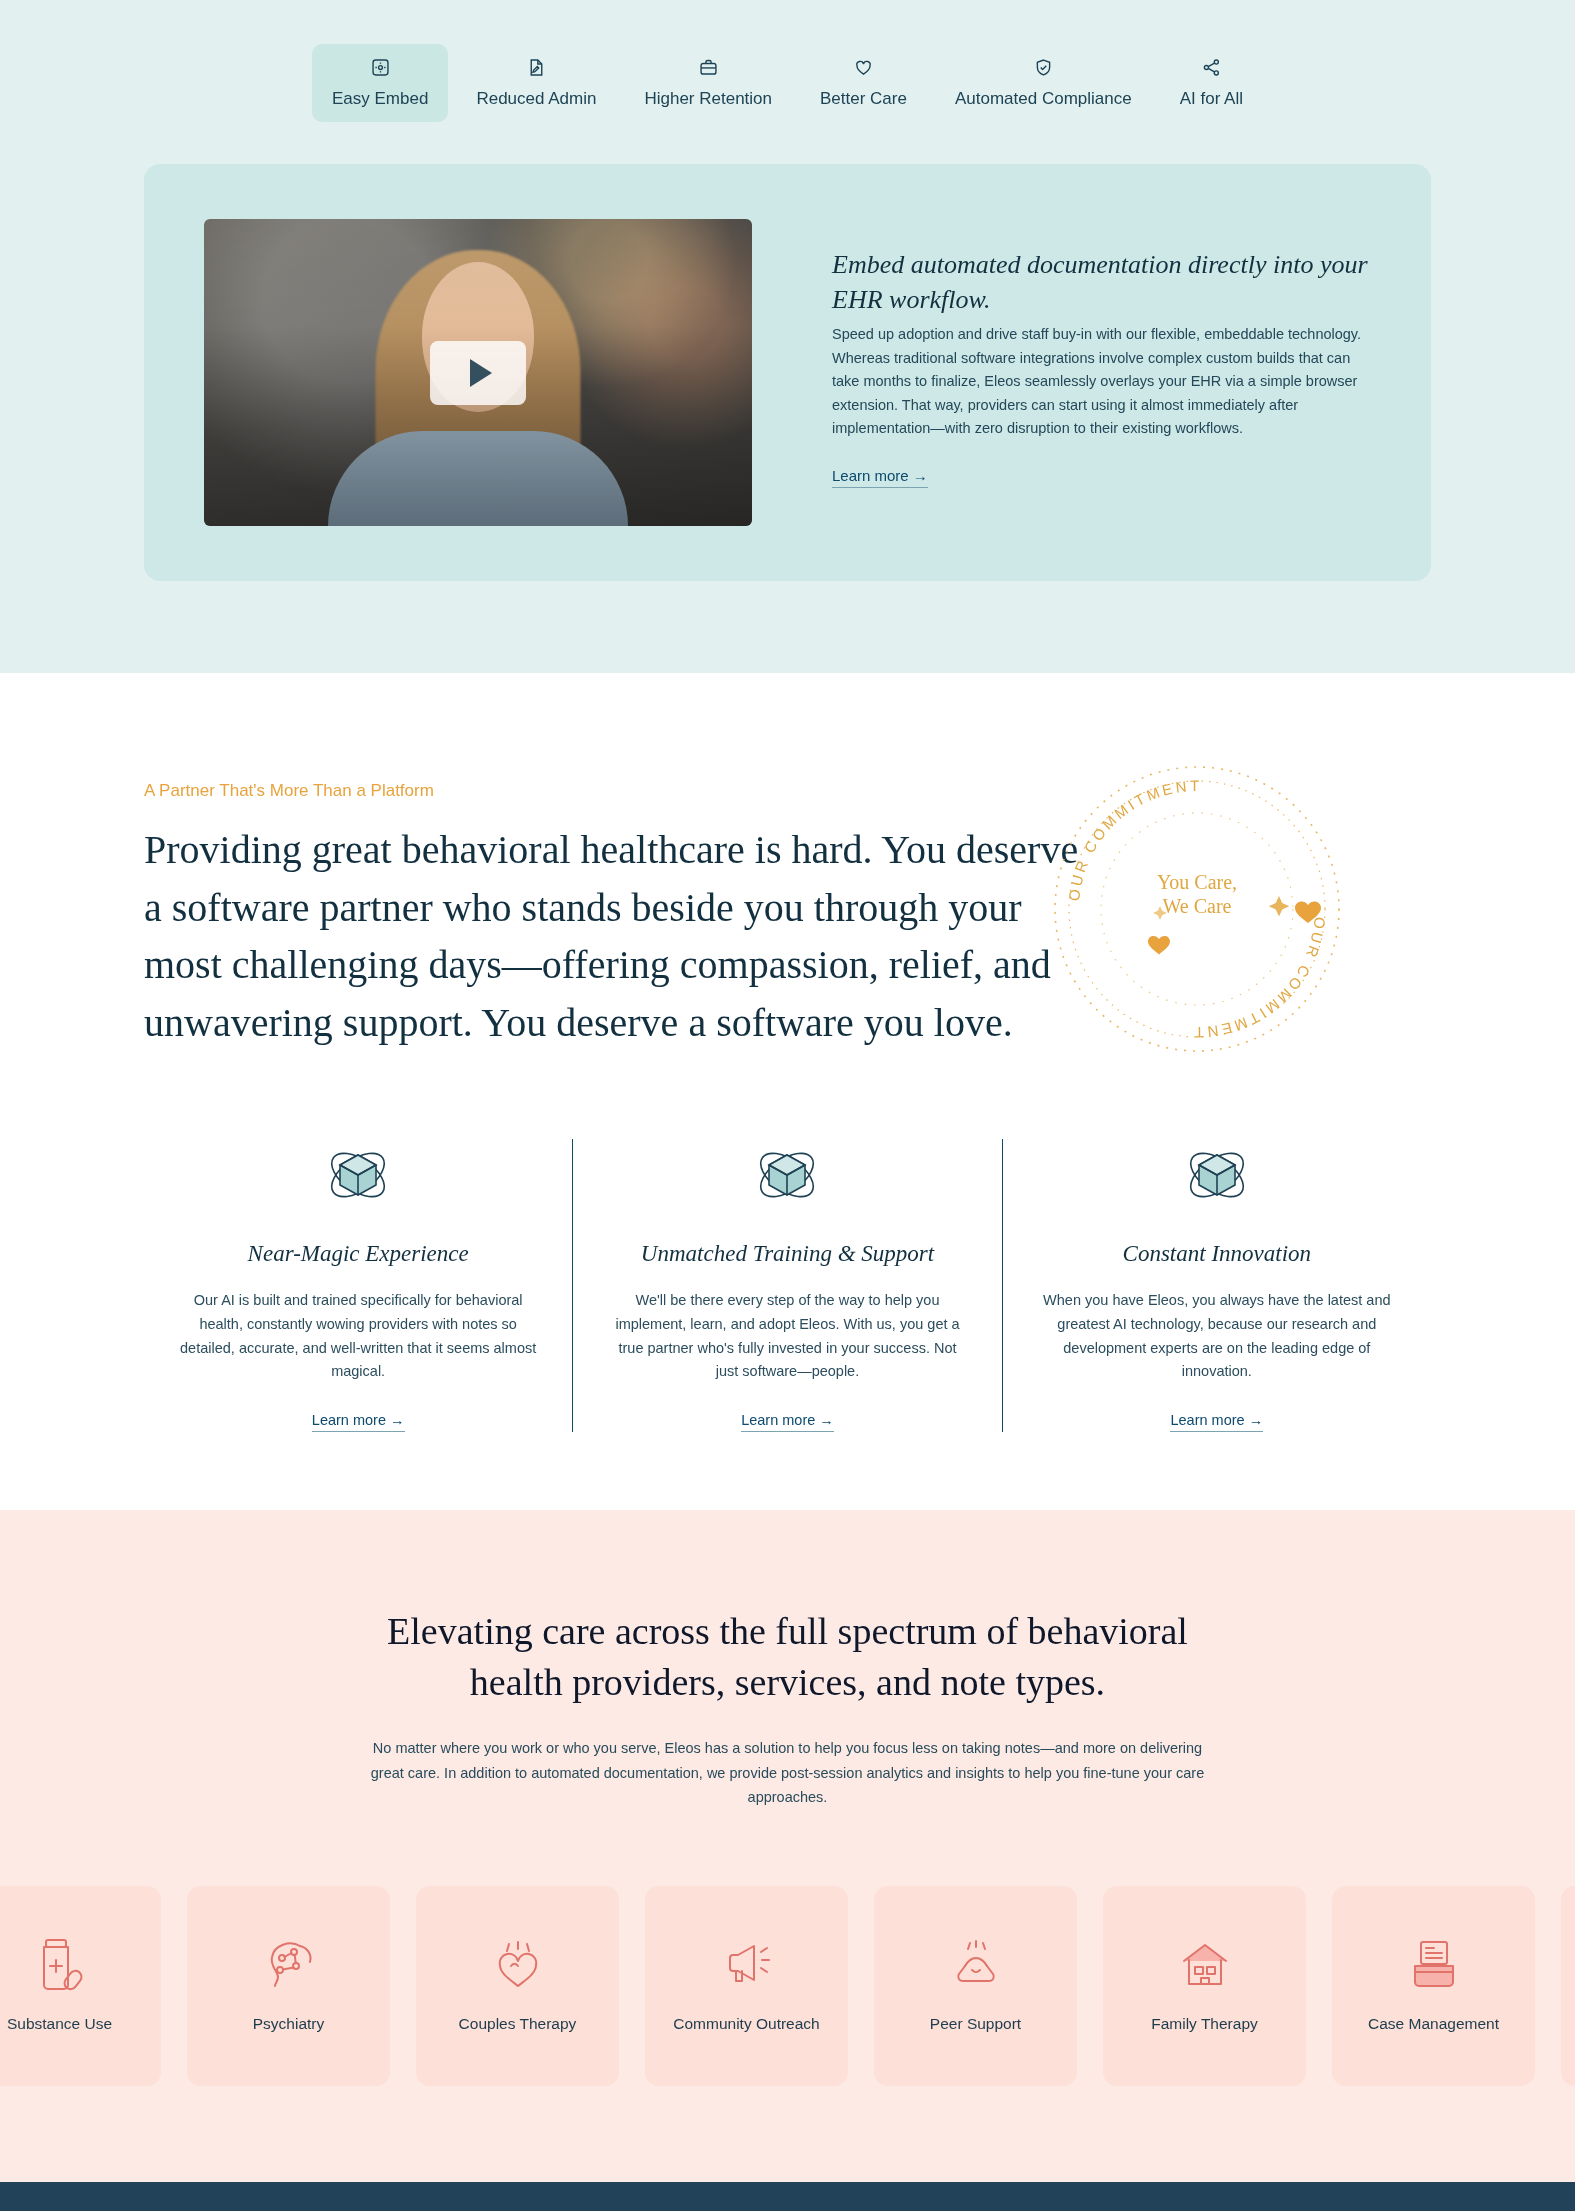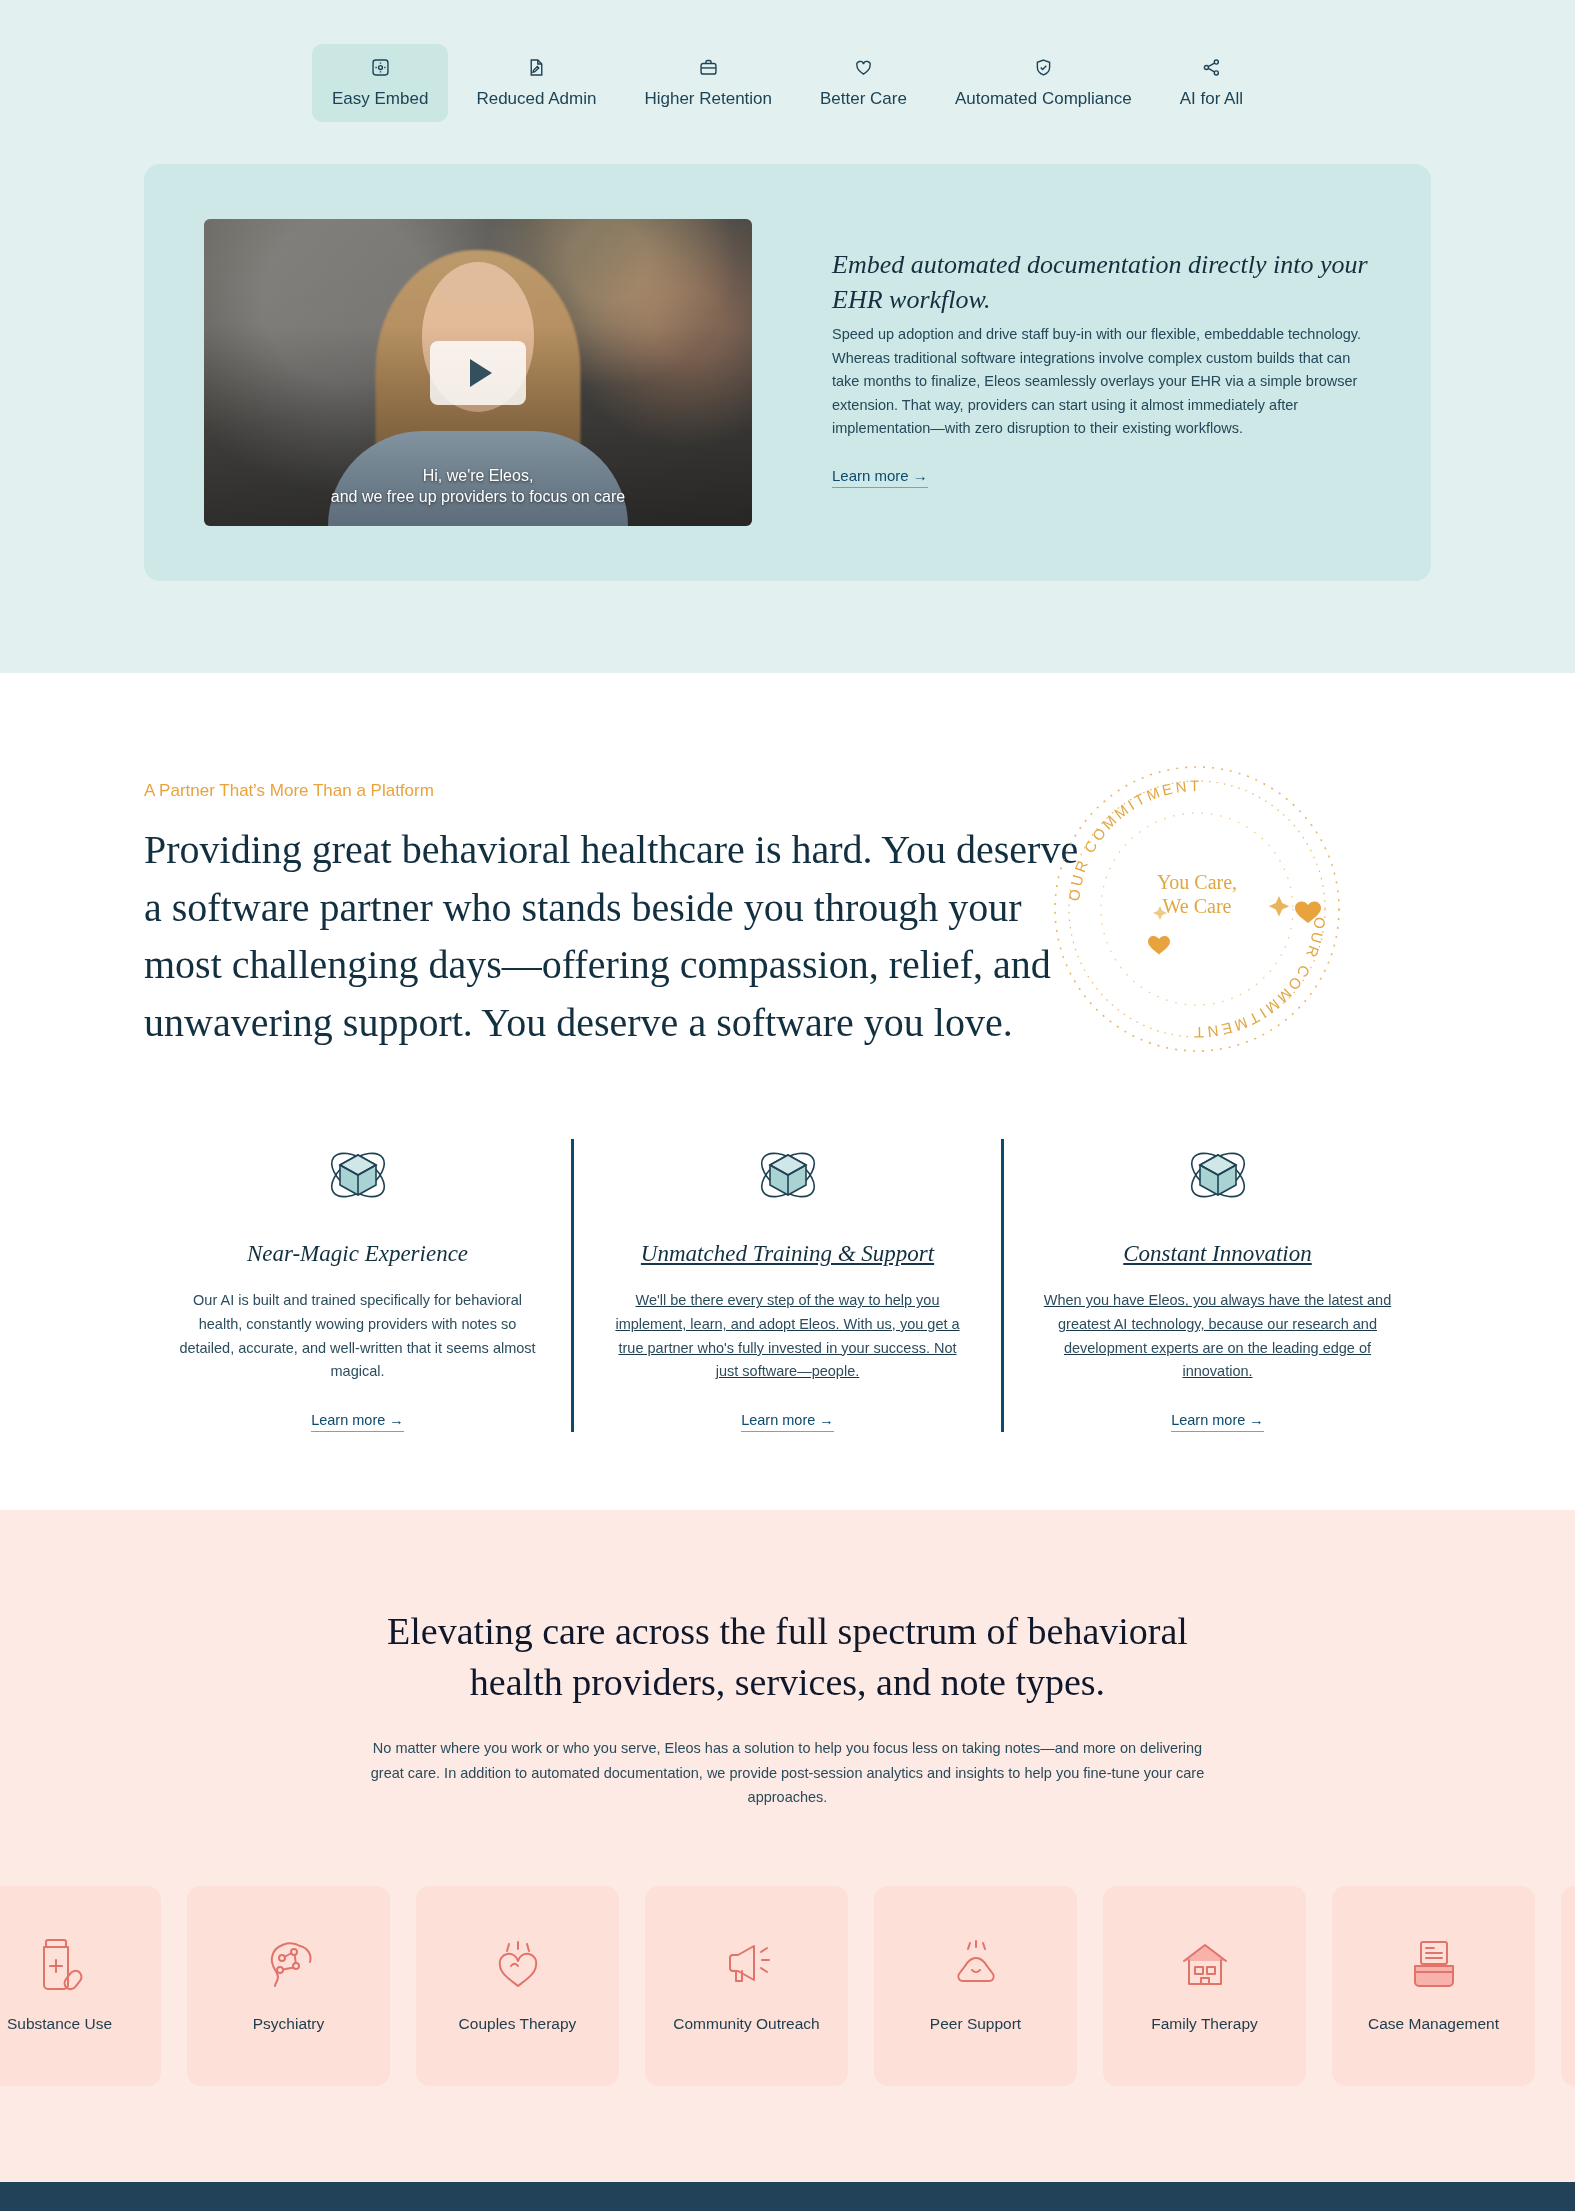--- a/index.html
+++ b/index.html
@@ -192,21 +192,21 @@
 
   .cards {
     display: flex;
     margin-top: 88px;
   }
   .card {
     flex: 1;
     text-align: center;
     padding: 0 34px;
   }
-  .card + .card { border-left: 3px solid #0c4a6e; text-decoration: underline; }
+  .card + .card { border-left: 1px solid #0c4a6e; }
   .cube { width: 72px; height: 72px; margin: 0 auto 30px auto; }
   .cube svg { width: 72px; height: 72px; display: block; }
   .card h3 {
     font-family: "Liberation Serif", serif;
     font-style: italic;
     font-weight: 400;
     font-size: 23px;
     color: #123040;
     margin-bottom: 22px;
   }
@@ -354,24 +354,20 @@
   <div class="panel">
 
     <div class="video">
       <div class="vp-hair"></div>
       <div class="vp-face"></div>
       <div class="vp-body"></div>
       <div class="vp-shade"></div>
       <div class="play-btn">
           <i></i>
         </div>
-      <div class="vid-caption">
-        <div>Hi, we're Eleos,</div>
-        <div>and we free up providers to focus on care</div>
-      </div>
     </div>
 
     <div class="panel-copy">
       <div class="panel-title">Embed automated documentation directly into your EHR workflow.</div>
       <div class="panel-body">Speed up adoption and drive staff buy-in with our flexible, embeddable technology. Whereas traditional software integrations involve complex custom builds that can take months to finalize, Eleos seamlessly overlays your EHR via a simple browser extension. That way, providers can start using it almost immediately after implementation—with zero disruption to their existing workflows.</div>
       <a class="learn">Learn more  →</a>
     </div>
 
   </div>
 </section>

